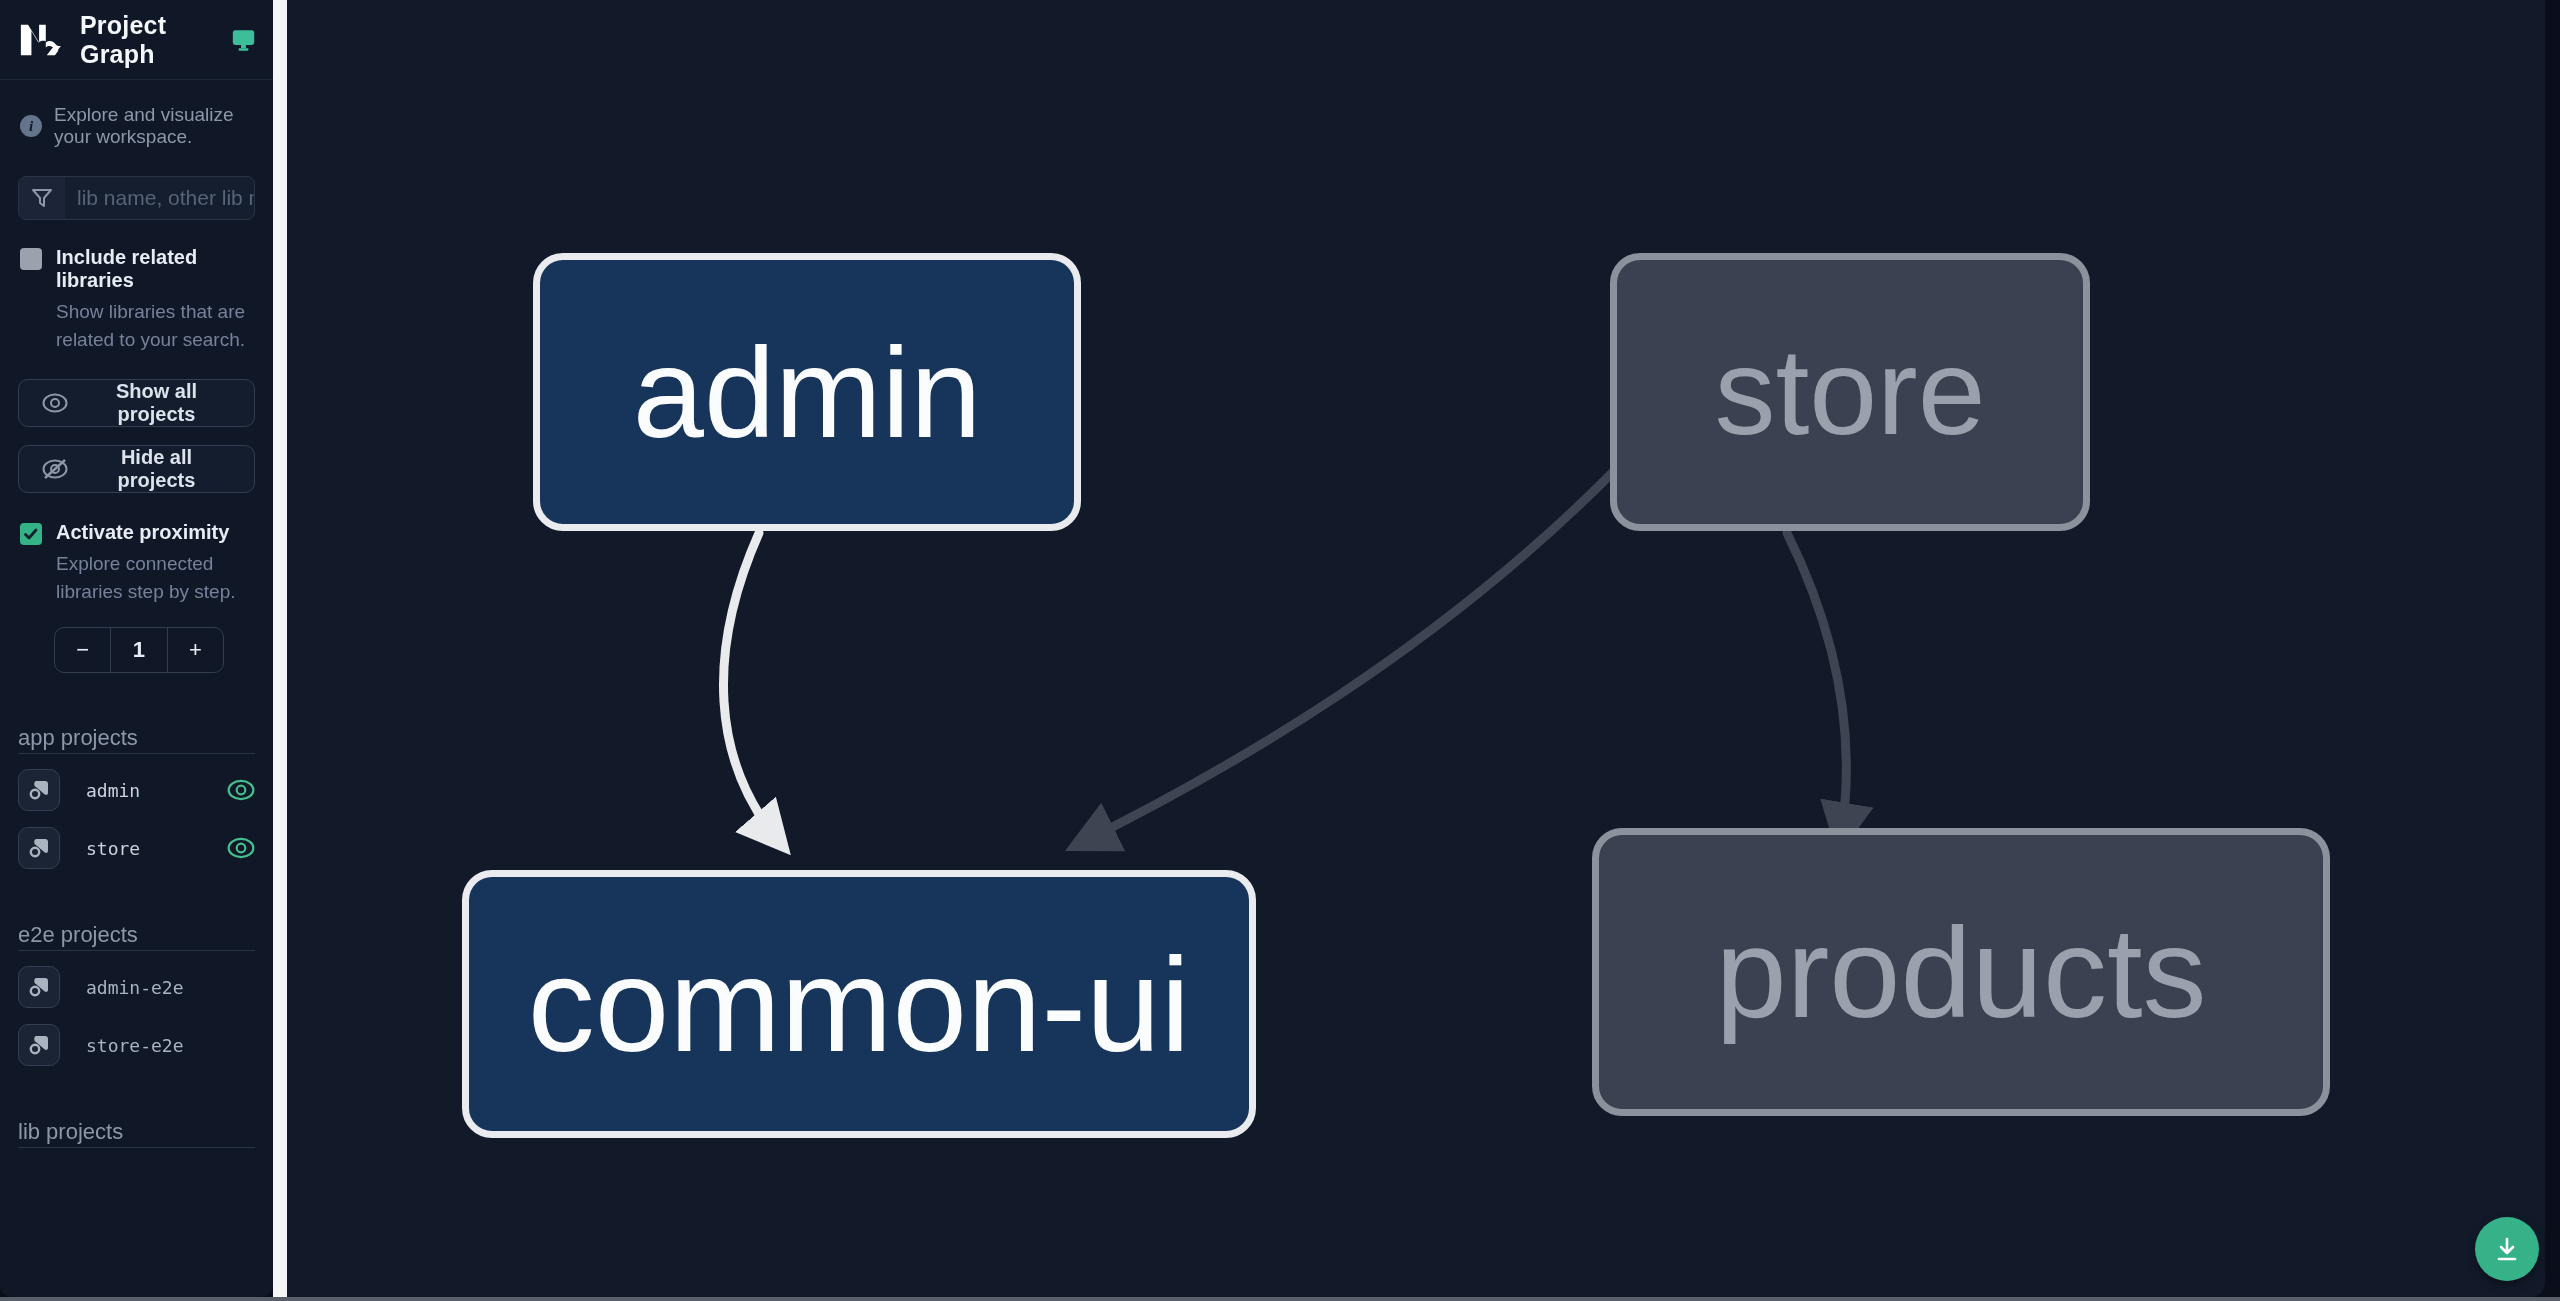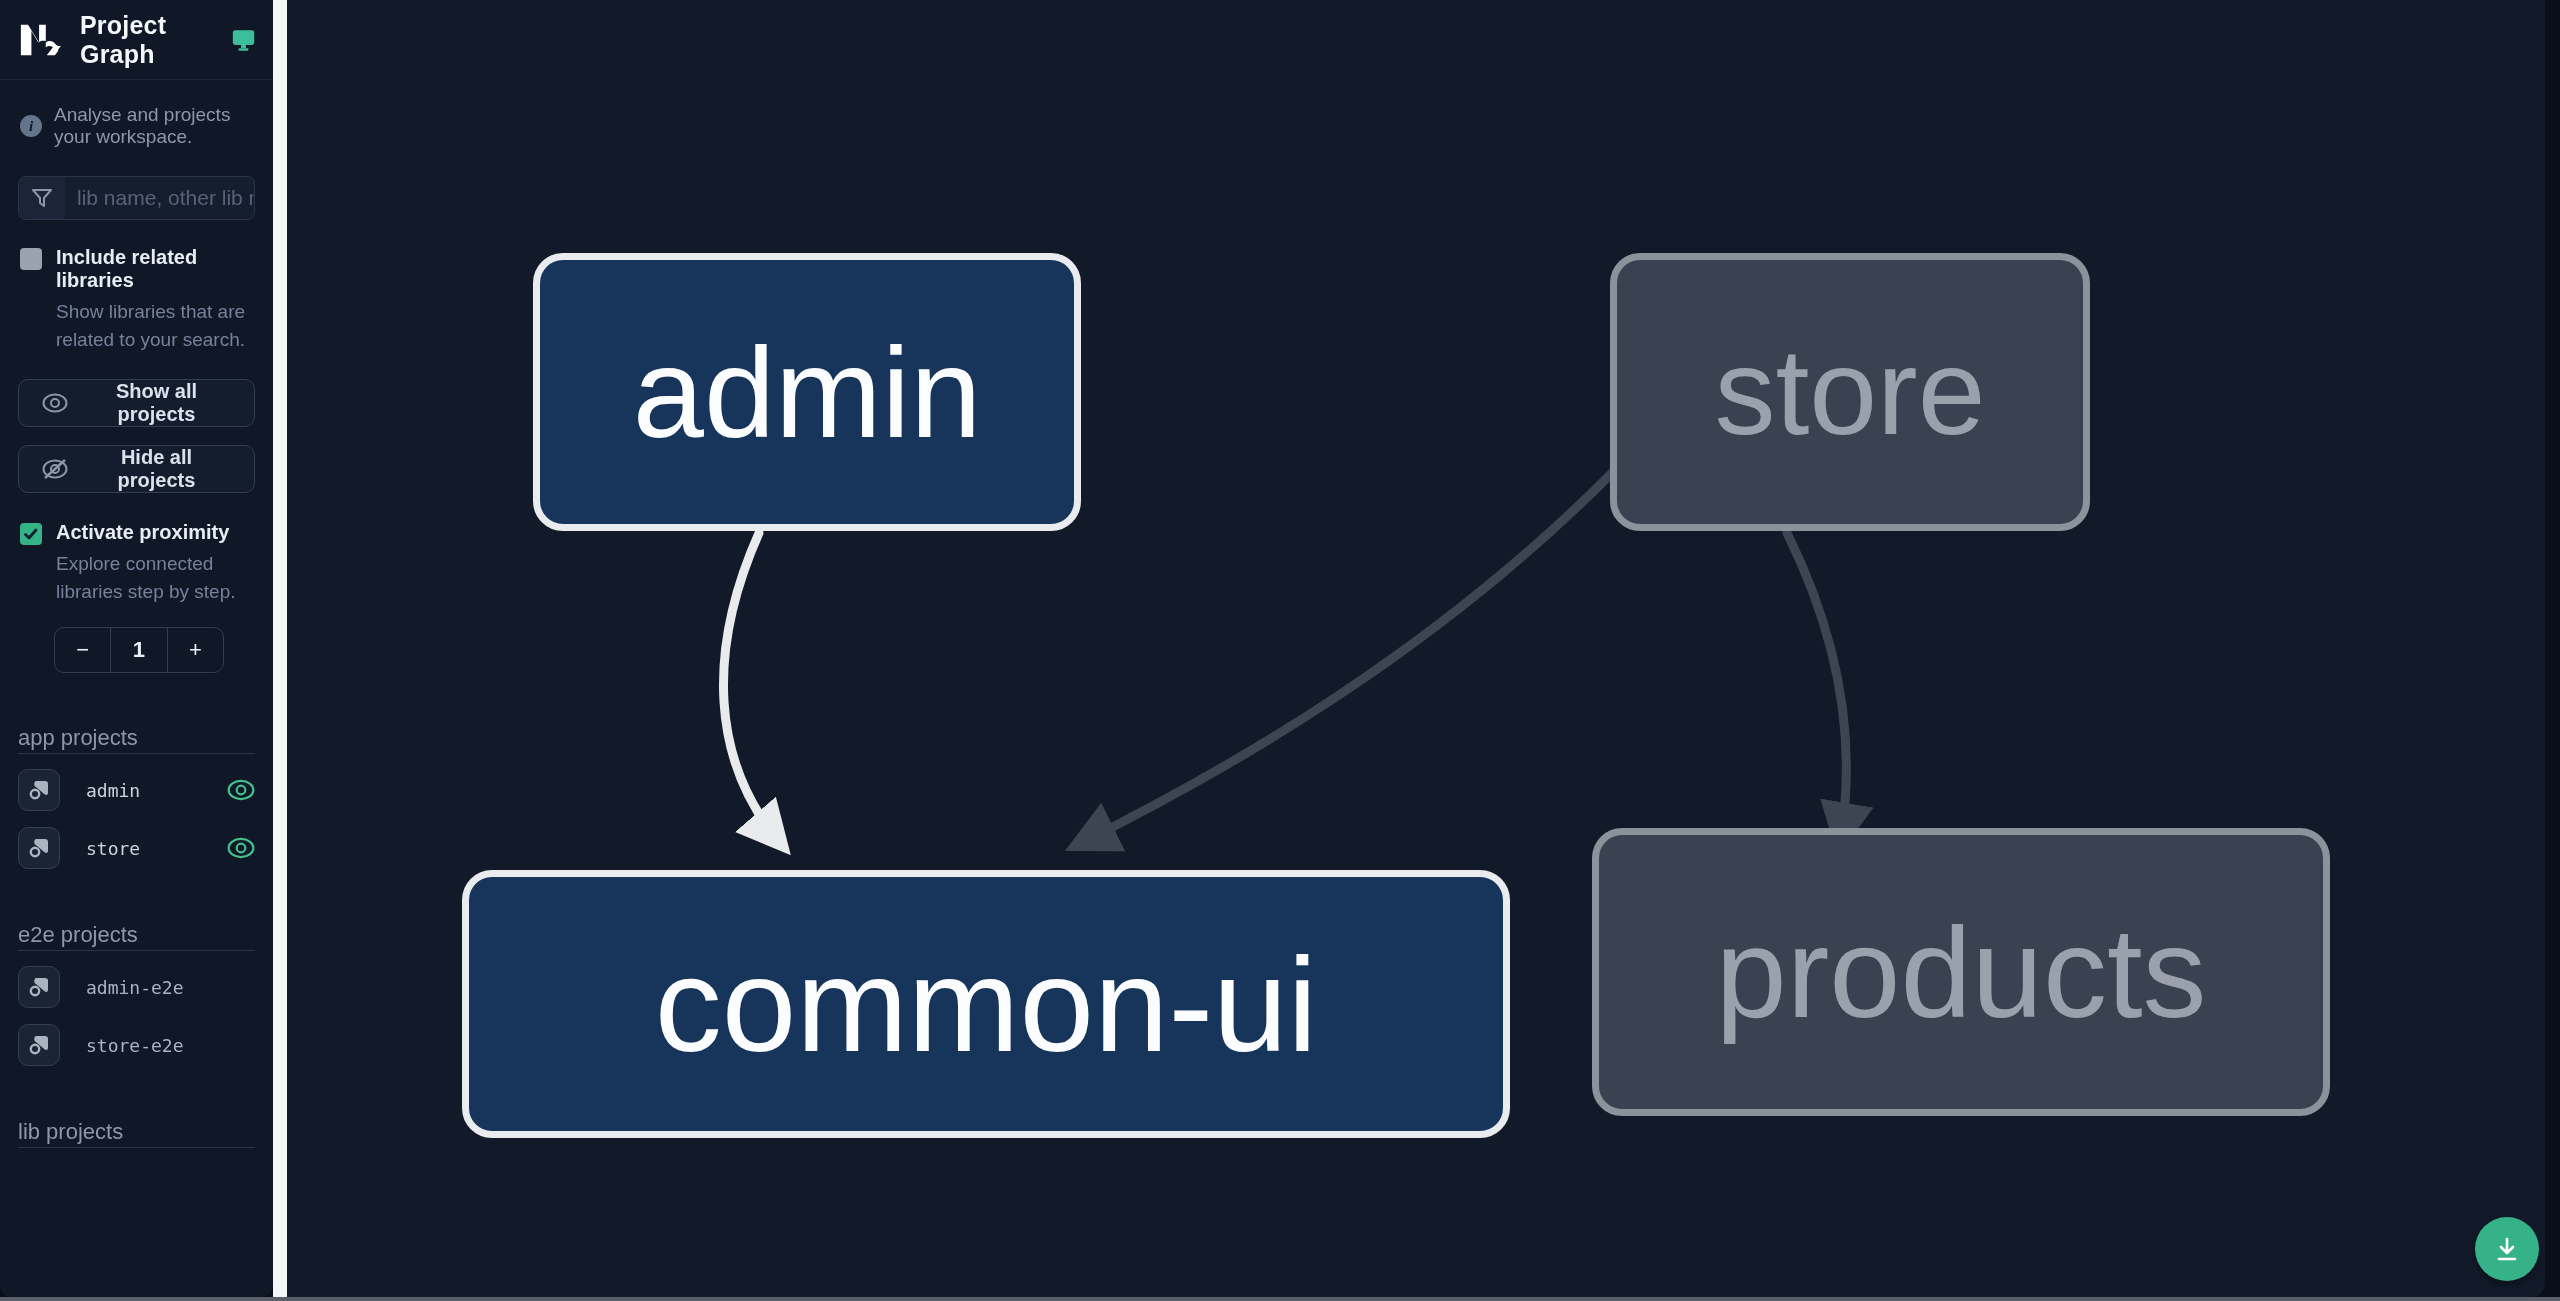--- a/index.html
+++ b/index.html
@@ -122,21 +122,21 @@
   }
   .edges { position: absolute; left: 0; top: 0; }
   .node {
     position: absolute; display: flex; align-items: center; justify-content: center;
     border-radius: 30px; cursor: pointer; white-space: nowrap;
   }
   .node-blue { background: #17355a; border: 7px solid #e9ebee; color: #fbfcfd; }
   .node-gray { background: #3a4150; border: 7px solid #8c929c; color: #9aa1ad; }
   .n-admin     { left: 246px;  top: 253px; width: 548px; height: 278px; font-size: 128px; }
   .n-store     { left: 1323px; top: 253px; width: 480px; height: 278px; font-size: 122px; }
-  .n-common-ui { left: 175px;  top: 870px; width: 1048px; height: 268px; font-size: 134px; }
+  .n-common-ui { left: 175px;  top: 870px; width: 794px; height: 268px; font-size: 134px; }
   .n-products  { left: 1305px; top: 828px; width: 738px; height: 288px; font-size: 128px; }
 
   .fab {
     position: absolute; right: 6px; bottom: 16px;
     width: 64px; height: 64px; border-radius: 50%;
     background: #36b289; display: flex; align-items: center; justify-content: center;
     cursor: pointer; box-shadow: 0 4px 10px rgba(0,0,0,.4);
   }
 
   
@@ -160,21 +160,21 @@
     <span class="sb-title">Project Graph</span>
     <svg class="monitor-icon" viewBox="0 0 28 26">
       <rect x="1" y="1" width="26" height="18" rx="3" fill="#3dbe9b"></rect>
       <rect x="11" y="19" width="6" height="4" fill="#3dbe9b"></rect>
       <rect x="8" y="23" width="12" height="3" rx="1" fill="#3dbe9b"></rect>
     </svg>
   </div>
 
   <div class="sb-tagline">
     <span class="info-icon">i</span>
-    <span>Analyse and projects your workspace.</span>
+    <span>Explore and visualize your workspace.</span>
   </div>
 
   <div class="search-box">
     <div class="search-icon-cell">
       <svg width="22" height="22" viewBox="0 0 22 22">
         <path d="M2 3h18l-7 8v8l-4-3v-5L2 3z" fill="none" stroke="#8d97a8" stroke-width="2" stroke-linejoin="round"></path>
       </svg>
     </div>
     <input class="search-input" type="text" placeholder="lib name, other lib name" style="">
   </div>

